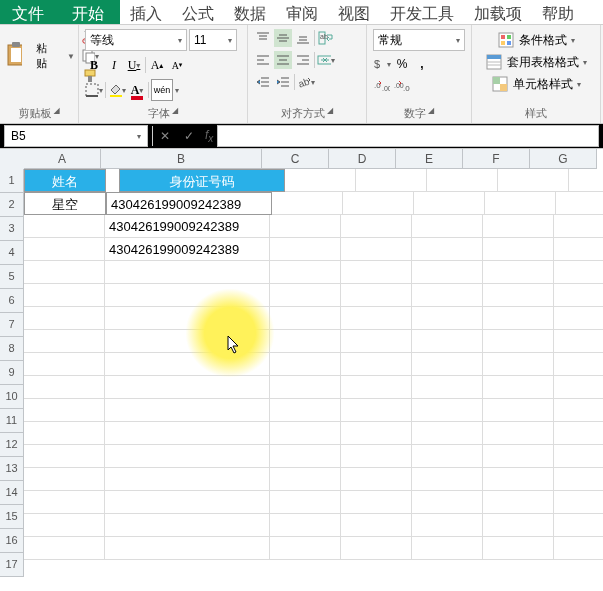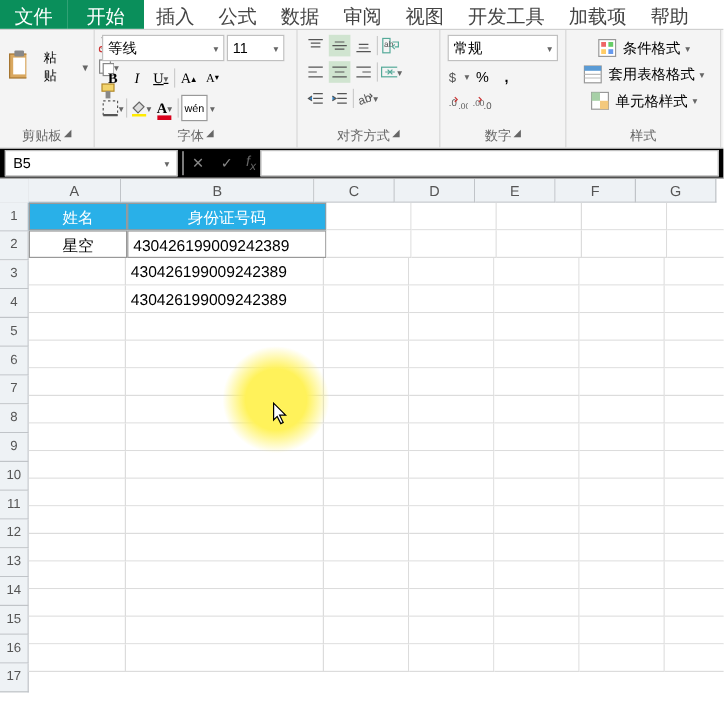--- a/index.html
+++ b/index.html
@@ -393,21 +393,21 @@
       <div class="rowhdr">12</div>
       <div class="rowhdr">13</div>
       <div class="rowhdr">14</div>
       <div class="rowhdr">15</div>
       <div class="rowhdr">16</div>
       <div class="rowhdr">17</div>
     </div>
   <div class="cells" id="cells">
       <div class="cellrow">
         <div class="cell thcell" style="width: 72px;">姓名</div>
-        <div class="cell thcell" style="width: 156px;">身份证号码</div>
+        <div class="cell thcell" style="width: 156px; margin-left: 13px;">身份证号码</div>
         <div class="cell" style="width: 62px;"></div>
         <div class="cell" style="width: 62px;"></div>
         <div class="cell" style="width: 62px;"></div>
         <div class="cell" style="width: 62px;"></div>
         <div class="cell" style="width: 62px;"></div>
       </div>
       <div class="cellrow">
         <div class="cell bordered" style="width: 72px; text-align: center;">星空</div>
         <div class="cell bordered" style="width: 156px;">430426199009242389</div>
         <div class="cell" style="width: 62px;"></div>

